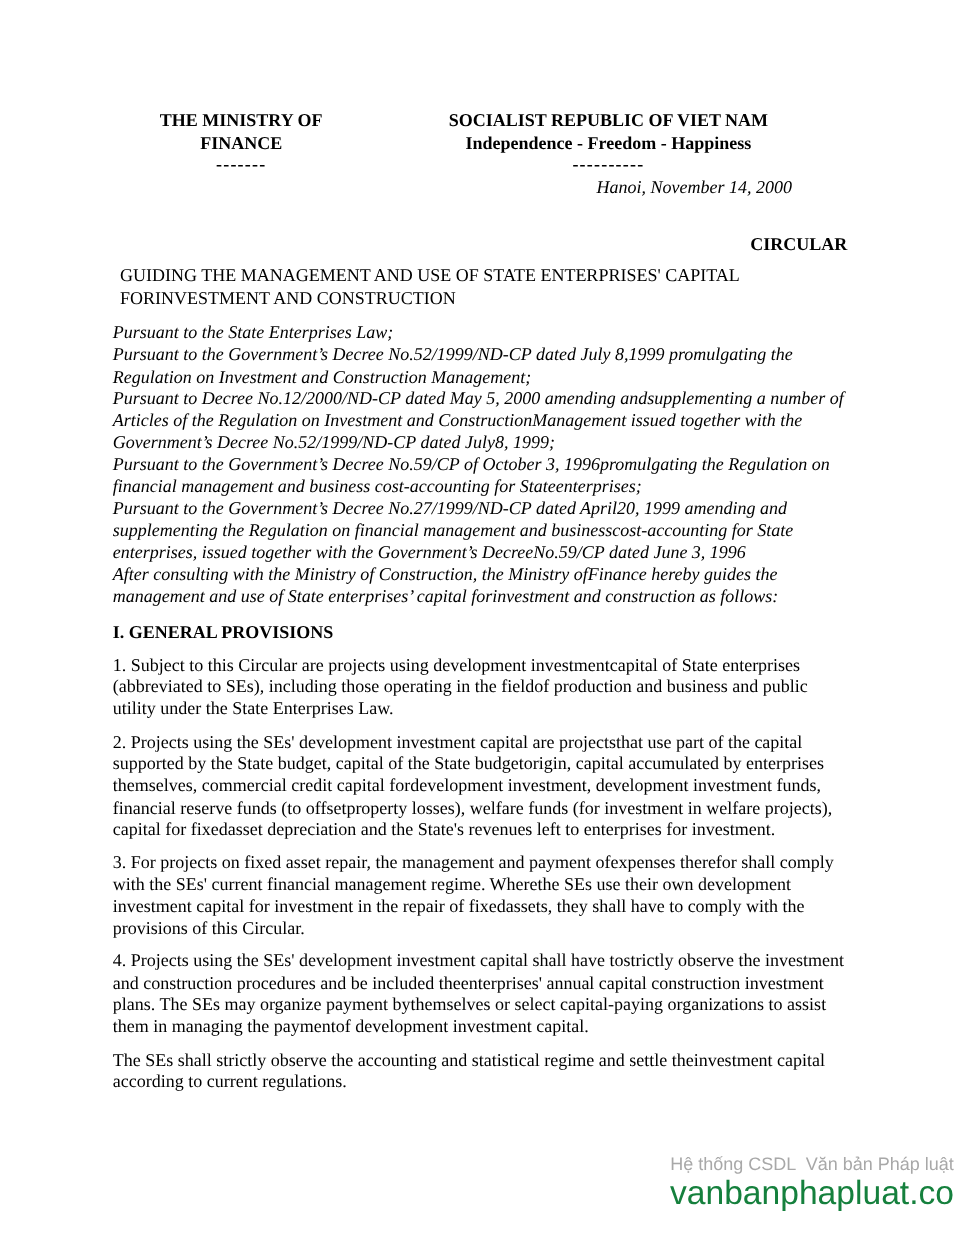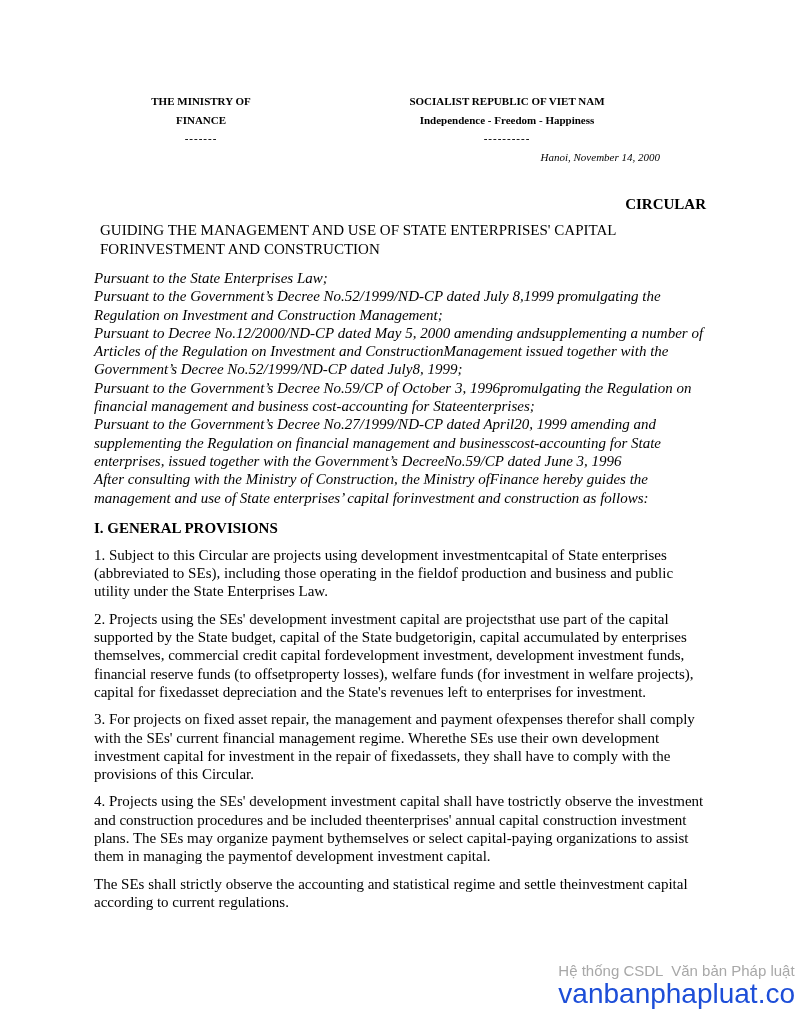--- a/index.html
+++ b/index.html
@@ -15,21 +15,21 @@
     overflow: hidden;
     font-family: "Liberation Serif", "DejaVu Serif", serif;
     color: #000000;
   }
   .page {
     padding: 92px 94px 0 94px;
   }
   
   .doc-header {
     display: flex;
-    font-size: 11px;
+    font-size: 15px;
     line-height: 19px;
   }
   .header-left {
     width: 214px;
     text-align: center;
   }
   .header-right {
     width: 398px;
     text-align: center;
   }
@@ -87,21 +87,21 @@
     line-height: 18.3px;
   }
   .body-text p {
     margin: 9px 0 0 0;
   }
   
   .watermark {
     position: absolute;
     right: 5px;
     bottom: 26px;
-    text-align: left;
+    text-align: center;
     font-family: "Liberation Sans", "DejaVu Sans", sans-serif;
     user-select: none;
   }
   .watermark-provider {
     font-size: 15px;
     line-height: 17px;
     white-space: pre;
   }
   .watermark-site {
     font-size: 28px;
@@ -146,14 +146,14 @@
     <p>2. Projects using the SEs' development investment capital are projectsthat use part of the capital supported by the State budget, capital of the State budgetorigin, capital accumulated by enterprises themselves, commercial credit capital fordevelopment investment, development investment funds, financial reserve funds (to offsetproperty losses), welfare funds (for investment in welfare projects), capital for fixedasset depreciation and the State's revenues left to enterprises for investment.</p>
     <p>3. For projects on fixed asset repair, the management and payment ofexpenses therefor shall comply with the SEs' current financial management regime. Wherethe SEs use their own development investment capital for investment in the repair of fixedassets, they shall have to comply with the provisions of this Circular.</p>
     <p>4. Projects using the SEs' development investment capital shall have tostrictly observe the investment and construction procedures and be included theenterprises' annual capital construction investment plans. The SEs may organize payment bythemselves or select capital-paying organizations to assist them in managing the paymentof development investment capital.</p>
     <p>The SEs shall strictly observe the accounting and statistical regime and settle theinvestment capital according to current regulations.</p>
   </div>
 
 </div>
 
 <div class="watermark">
   <div class="watermark-provider" style="color: rgb(168, 168, 168);">Hệ thống CSDL  Văn bản Pháp luật</div>
-  <div class="watermark-site" style="color: #1d4ed8;">vanbanphapluat.co</div>
+  <div class="watermark-site" style="color: #15803d;">vanbanphapluat.co</div>
 </div>
 
 </body></html>

